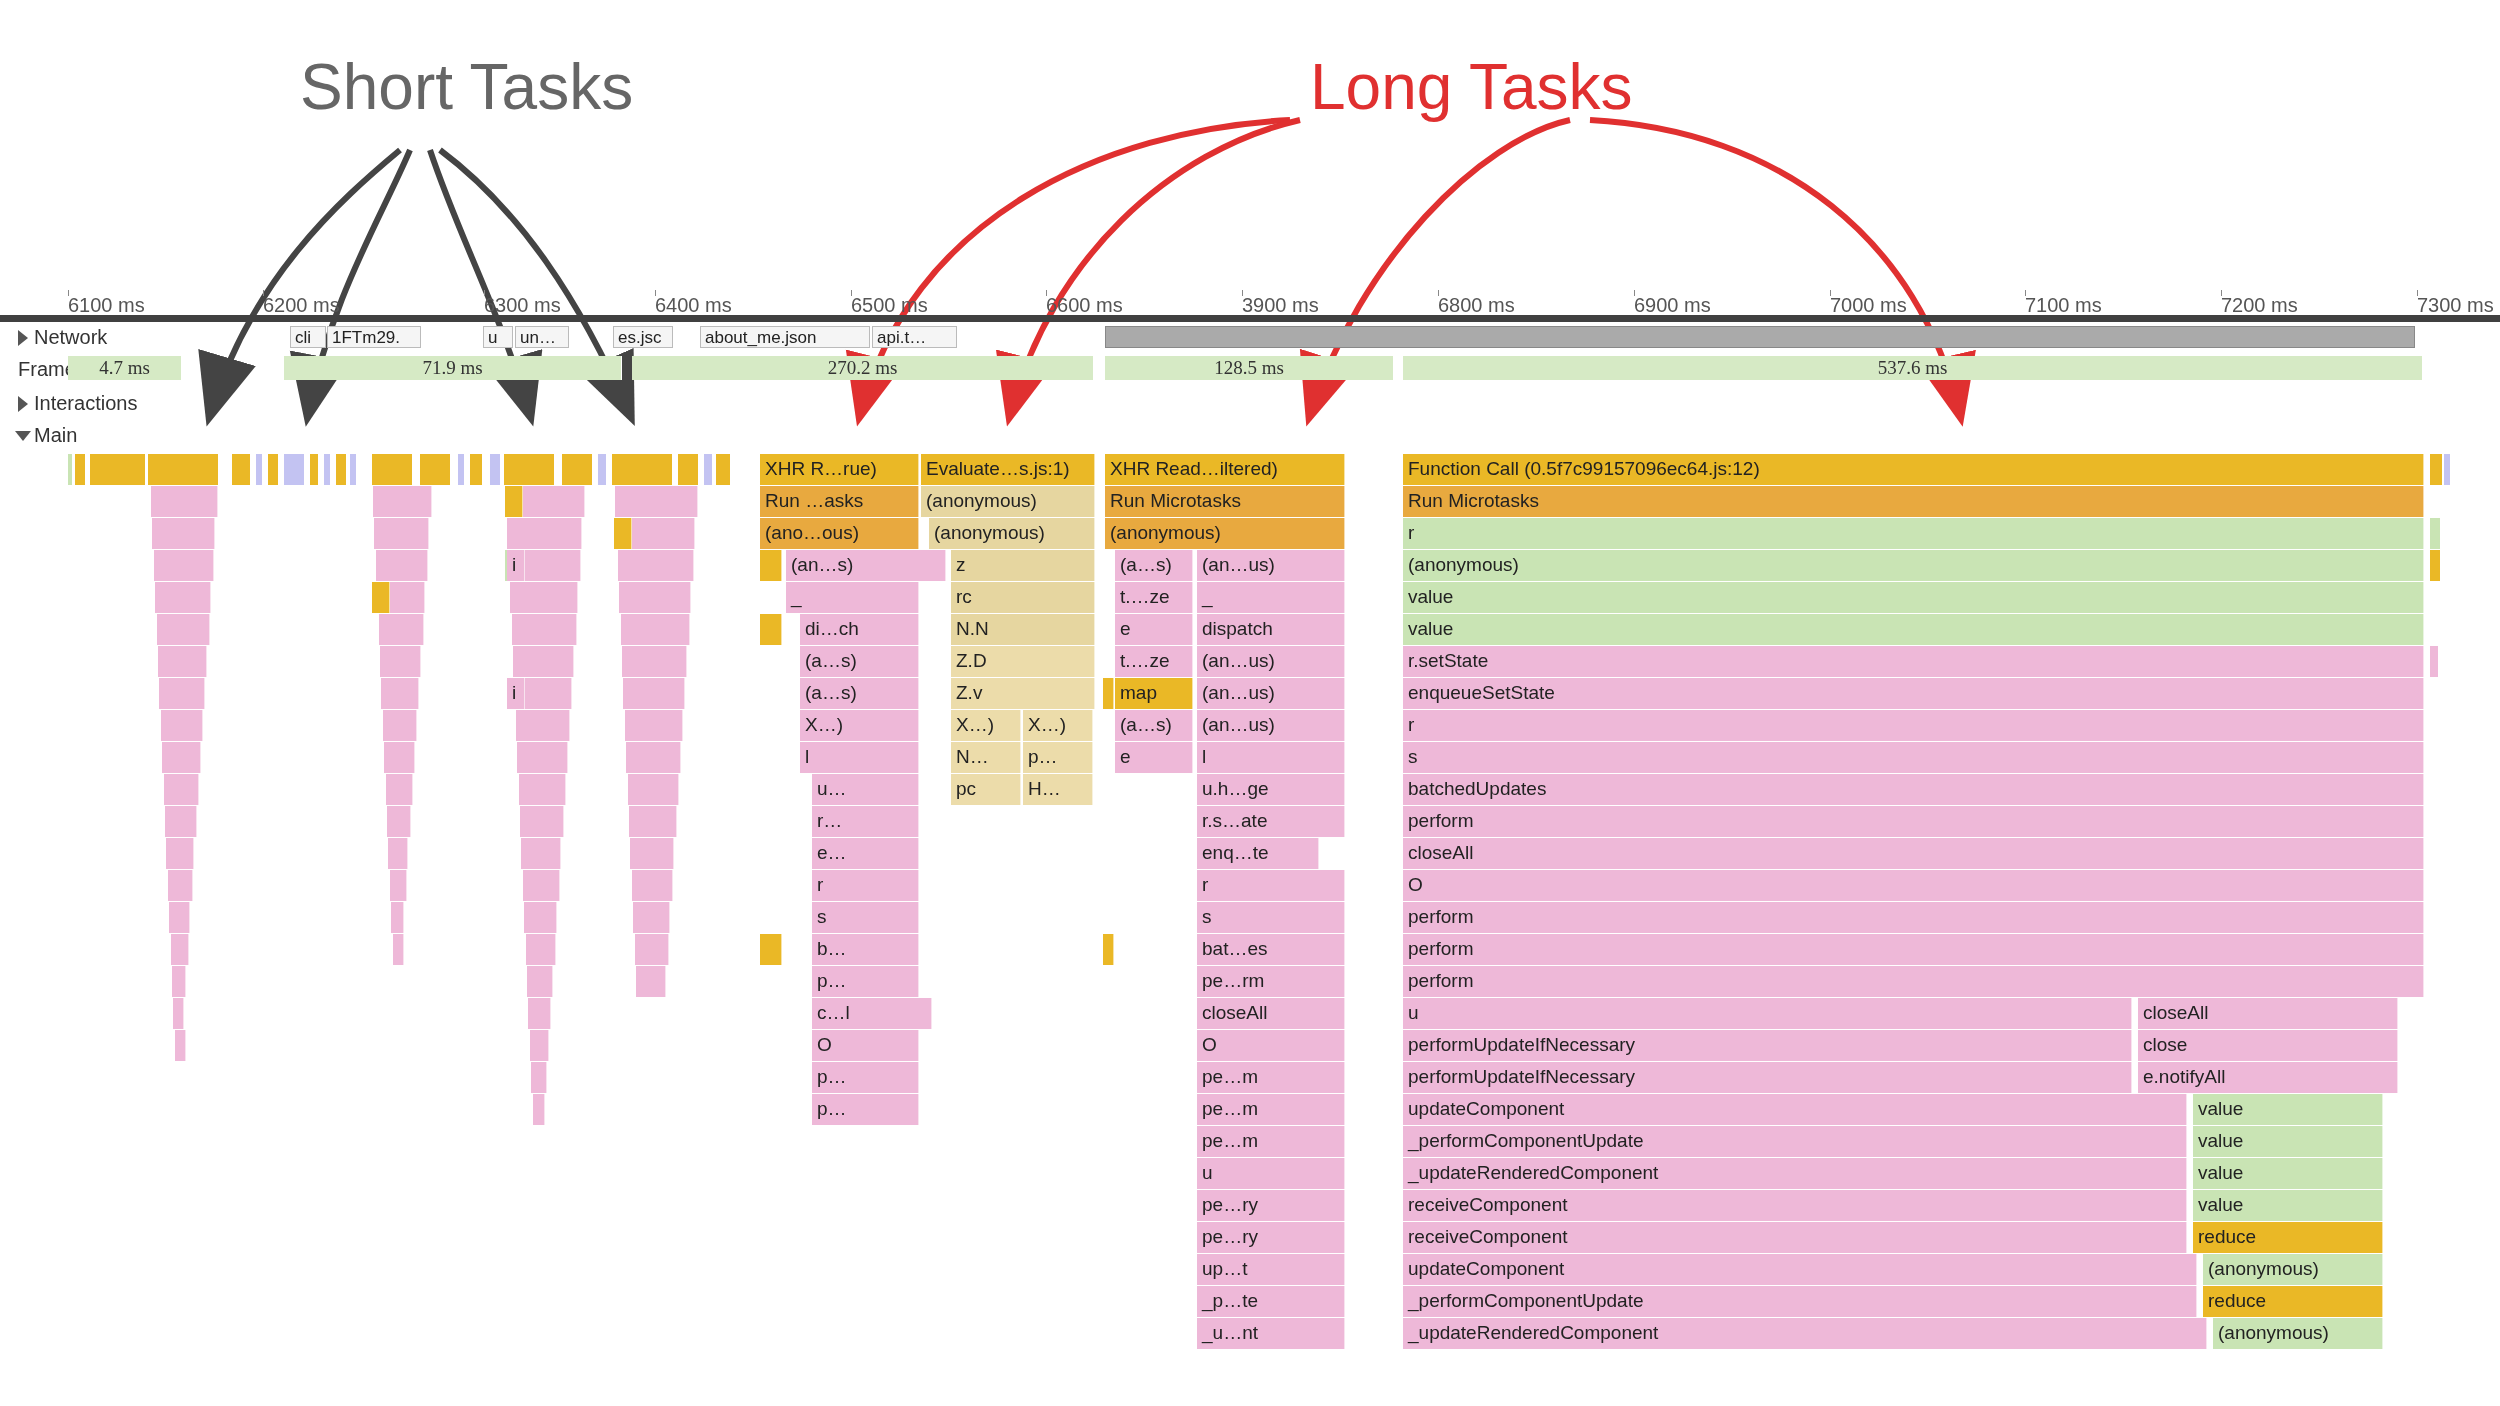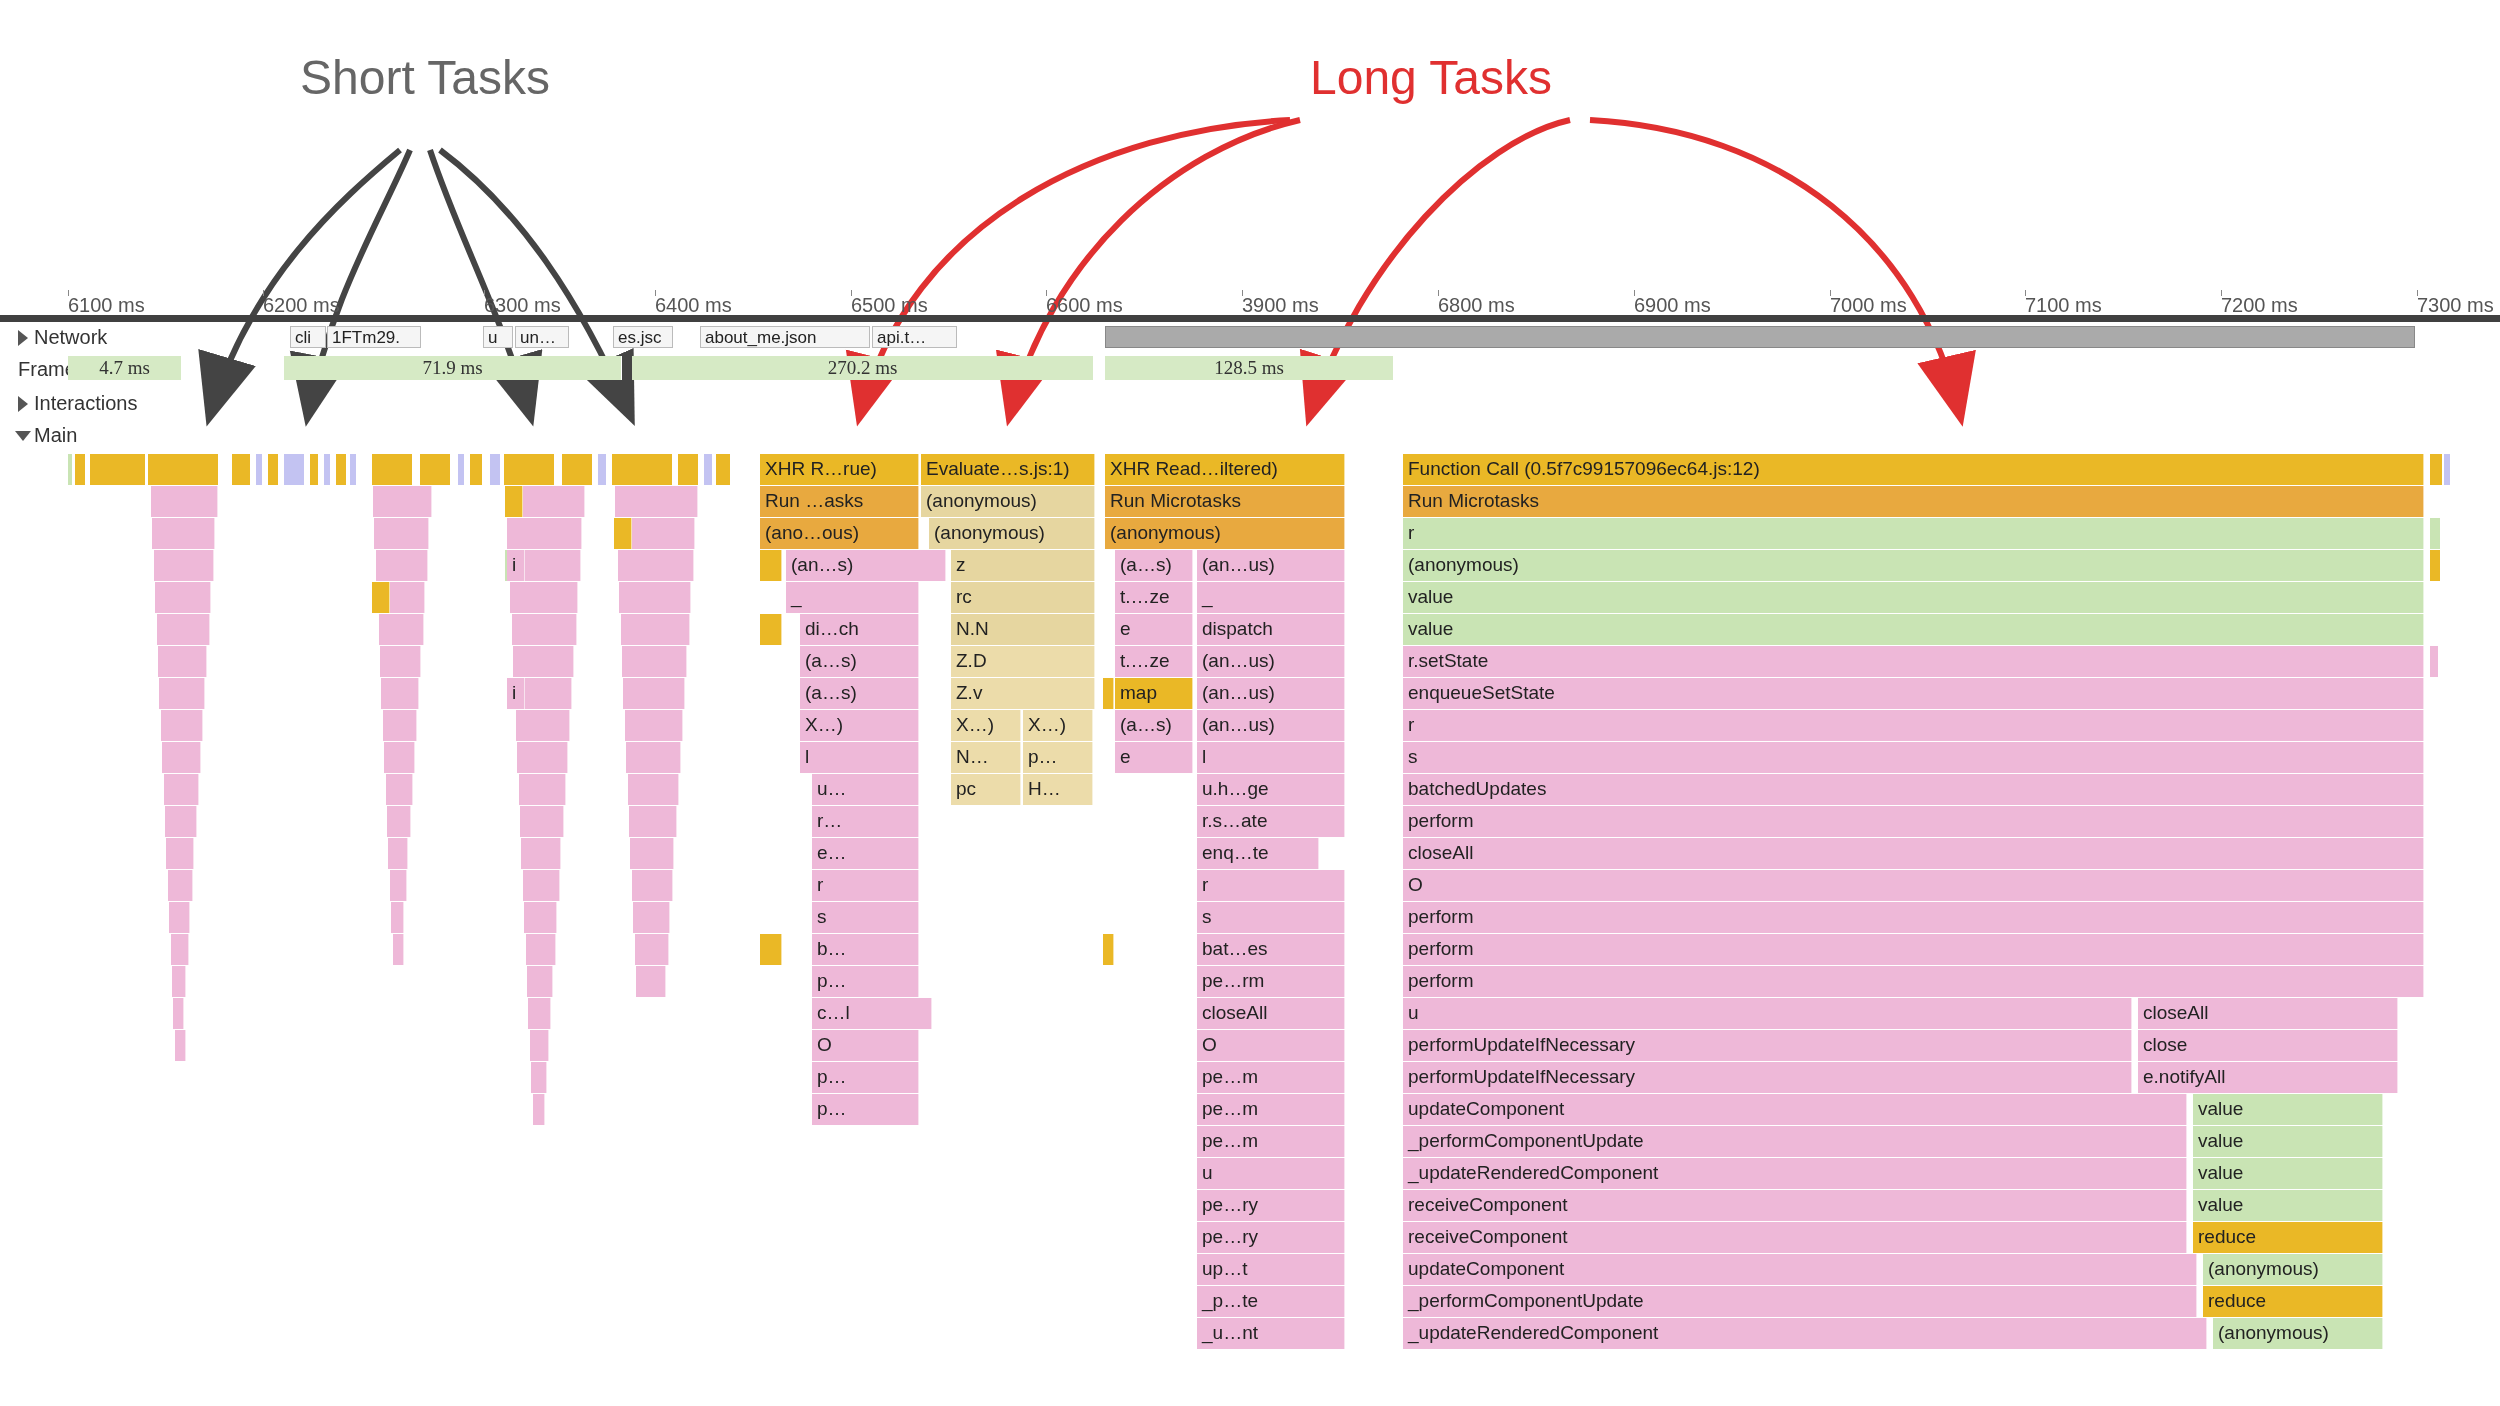--- a/index.html
+++ b/index.html
@@ -1,17 +1,17 @@
 <!DOCTYPE html>
 <html><head>
 <meta charset="utf-8">
 <style>
 * { margin: 0; padding: 0; box-sizing: border-box; }
 body { font-family: -apple-system, BlinkMacSystemFont, "Segoe UI", Arial, sans-serif; font-size: 11px; background: #fff; width: 2500px; height: 1406px; overflow: hidden; }
-.annotation { position: absolute; font-size: 48px; font-weight: 400; }
+.annotation { position: absolute; font-size: 64px; font-weight: 400; }
 .timeline-ruler { position: absolute; left: 0; right: 0; height: 28px; border-bottom: 7px solid #404040; }
 .timeline-ruler .tick { position: absolute; font-size: 20px; color: #555; }
 .timeline-ruler .tick::before { content:""; position:absolute; left:0; top:-4px; width:1px; height:6px; background:#888; }
 .track-label { position: absolute; left: 18px; width: 165px; font-size: 20px; color: #333; display:flex; align-items:center; gap:6px; }
 .track-label .tri { width:0; height:0; border-top:8px solid transparent; border-bottom:8px solid transparent; border-left:10px solid #555; }
 .track-label .tri.open { transform: rotate(90deg); }
 .netblock { position:absolute; height:22px; border:1px solid #bbb; background:#f5f5f5; font-size:17px; color:#222; overflow:hidden; white-space:nowrap; padding:1px 4px; }
 .netblock.grey { background:#aaa; border-color:#888; }
 .frameblock { position:absolute; height:24px; background:#d6eac5; font-size:19px; color:#333; display:flex; align-items:center; justify-content:center; overflow:hidden; border-right:1px solid #fff; }
 .flame { position:absolute; height:31px; font-size:19px; color:#222; overflow:hidden; white-space:nowrap; padding:4px 5px 0 5px; border-right:1px solid rgba(255,255,255,0.6); }
@@ -84,20 +84,21 @@
   </div>
 
 <div class="track-label" style="top:358px;">
     <span>Frames</span>
   </div>
 <div id="frames-track" style="position:absolute; top:356px; left:0; right:0; height:28px;font-family:Liberation Serif, serif;">
     <div class="frameblock" style="left: 68px; width: 114px;">4.7 ms</div>
     <div class="frameblock" style="left: 284px; width: 338px;">71.9 ms</div>
     <div class="frameblock" style="left: 632px; width: 462px;">270.2 ms</div>
     <div class="frameblock" style="left: 1105px; width: 289px;">128.5 ms</div>
+    <div class="frameblock" style="left: 1403px; width: 1020px;">537.6 ms</div>
   </div>
 
 <div class="track-label" style="top:392px;">
     <span class="tri"></span>
     <span>Interactions</span>
   </div>
 
 <div class="track-label" style="top:424px;">
     <span class="tri open"></span>
     <span>Main</span>

